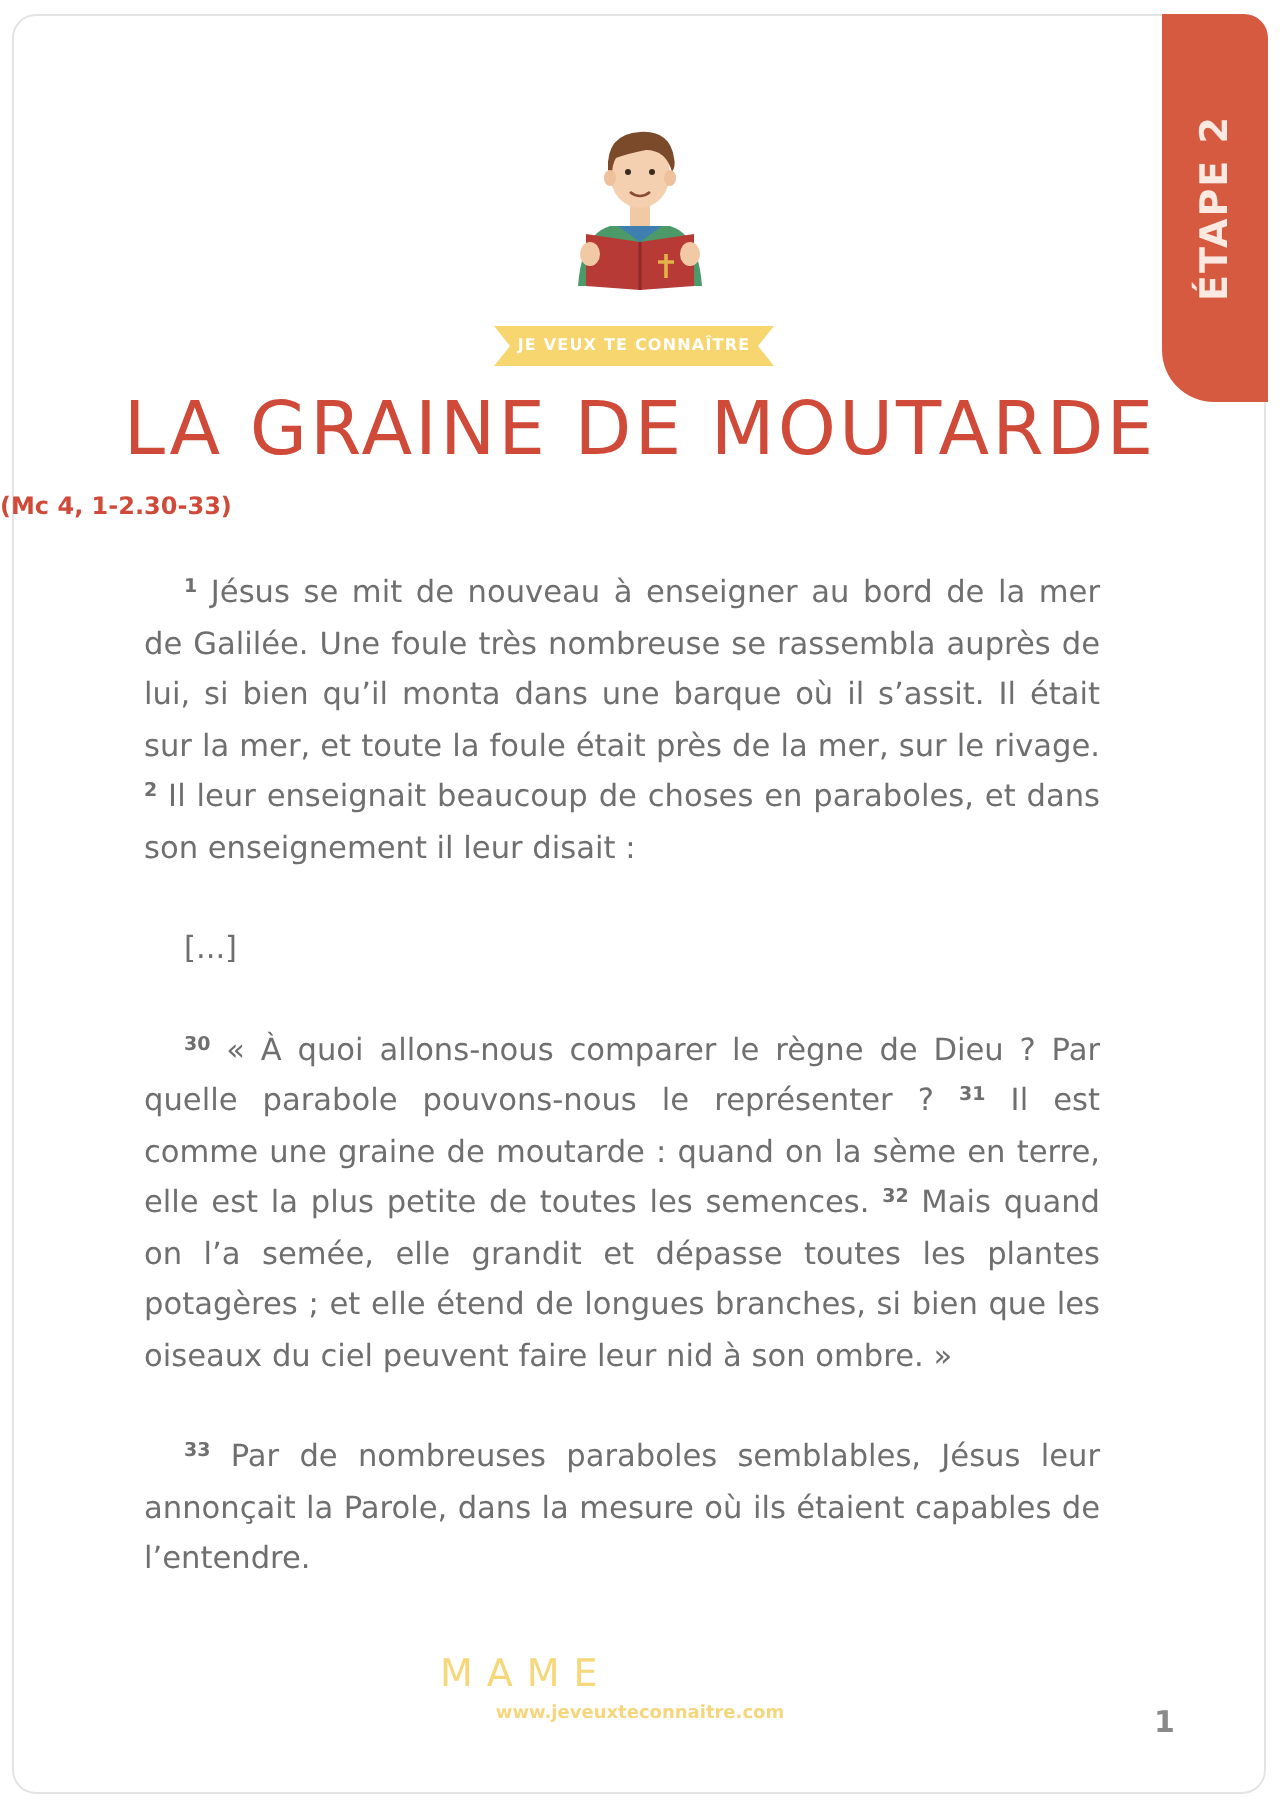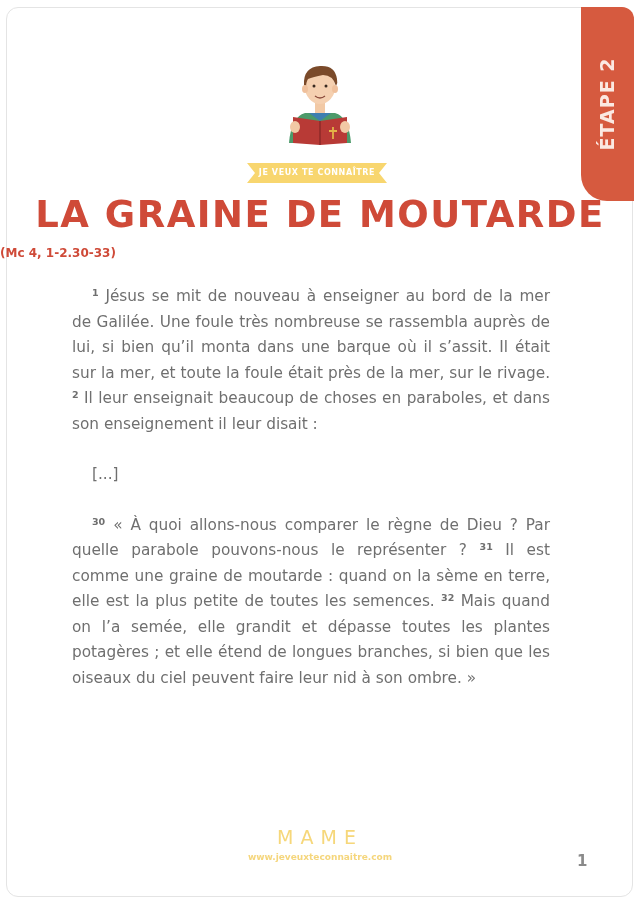--- a/index.html
+++ b/index.html
@@ -22,36 +22,36 @@
     position: absolute; left: 247px; top: 140px; width: 140px; height: 20px; margin-top: 23px;
   }
   .banner svg { position: absolute; left: 0; top: 0; }
   .banner-text {
     position: absolute; left: 0; top: 0; width: 140px; height: 20px; line-height: 20px;
     text-align: center; color: #ffffff; font-weight: bold; font-size: 8px; letter-spacing: 0.6px;
     font-family: "DejaVu Sans", sans-serif;
   }
   .title {
     position: absolute; left: 0; top: 193px; width: 640px; text-align: center;
-    color: #cf4a38; font-family: "DejaVu Sans", sans-serif; font-weight: bold; font-size: 37px;
+    color: #cf4a38; font-family: "DejaVu Sans", sans-serif; font-weight: normal; font-size: 37px;
     letter-spacing: 1.5px;
   }
   .reference {
     position: absolute; left: 0; top: 246px; width: 536px; text-align: left;
     color: #cf4a38; font-weight: bold; font-size: 12px; font-family: "DejaVu Sans", sans-serif;
   }
   .body-text {
     position: absolute; left: 72px; top: 284px; width: 478px;
     color: #6f6f6f; font-family: "DejaVu Sans", sans-serif; font-size: 15.3px; line-height: 25.5px;
     text-align: justify;
   }
   .body-text p { margin: 0 0 25px 0; text-indent: 20px; }
   .body-text sup { font-size: 9.5px; font-weight: bold; vertical-align: 5px; line-height: 0; }
   .footer-brand {
-    position: absolute; left: 220px; top: 826px; width: 200px; text-align: center;
+    position: absolute; left: 220px; top: 826px; width: 200px; text-align: left;
     color: #f6d77a; font-size: 19px; letter-spacing: 7px; font-family: "DejaVu Sans", sans-serif;
   }
   .footer-url {
     position: absolute; left: 220px; top: 852px; width: 200px; text-align: center;
     color: #f5d67c; font-size: 9px; font-family: "DejaVu Sans", sans-serif; font-weight: bold;
   }
   .page-number {
     position: absolute; left: 577px; top: 852px; color: #8a8a8a;
     font-weight: bold; font-size: 15px; font-family: "DejaVu Sans", sans-serif;
   }
@@ -99,17 +99,18 @@
   <div class="banner-text">JE VEUX TE CONNAÎTRE</div>
 </div>
 
 <div class="title">LA GRAINE DE MOUTARDE</div>
 <div class="reference">(Mc 4, 1-2.30-33)</div>
 
 <div class="body-text">
   <p><sup>1</sup><span> Jésus se mit de nouveau à enseigner au bord de la mer de Galilée. Une foule très nombreuse se rassembla auprès de lui, si bien qu’il monta dans une barque où il s’assit. Il était sur la mer, et toute la foule était près de la mer, sur le rivage. </span><sup>2</sup><span> Il leur enseignait beaucoup de choses en paraboles, et dans son enseignement il leur disait :</span></p>
   <p><span>[...]</span></p>
   <p><sup>30</sup><span> « À quoi allons-nous comparer le règne de Dieu ? Par quelle parabole pouvons-nous le représenter ? </span><sup>31</sup><span> Il est comme une graine de moutarde : quand on la sème en terre, elle est la plus petite de toutes les semences. </span><sup>32</sup><span> Mais quand on l’a semée, elle grandit et dépasse toutes les plantes potagères ; et elle étend de longues branches, si bien que les oiseaux du ciel peuvent faire leur nid à son ombre. »</span></p>
+  <p><sup>33</sup><span> Par de nombreuses paraboles semblables, Jésus leur annonçait la Parole, dans la mesure où ils étaient capables de l’entendre.</span></p>
 </div>
 
 <div class="footer-brand">MAME</div>
 <div class="footer-url">www.jeveuxteconnaitre.com</div>
 <div class="page-number">1</div>
 
 </body></html>

